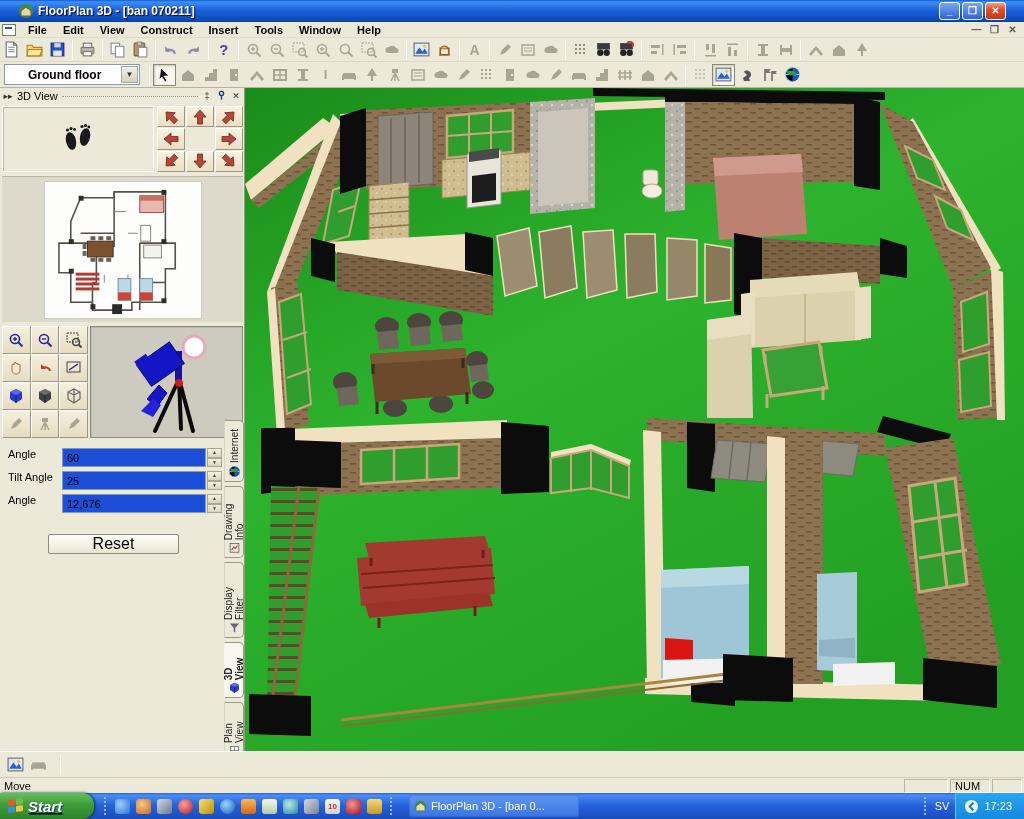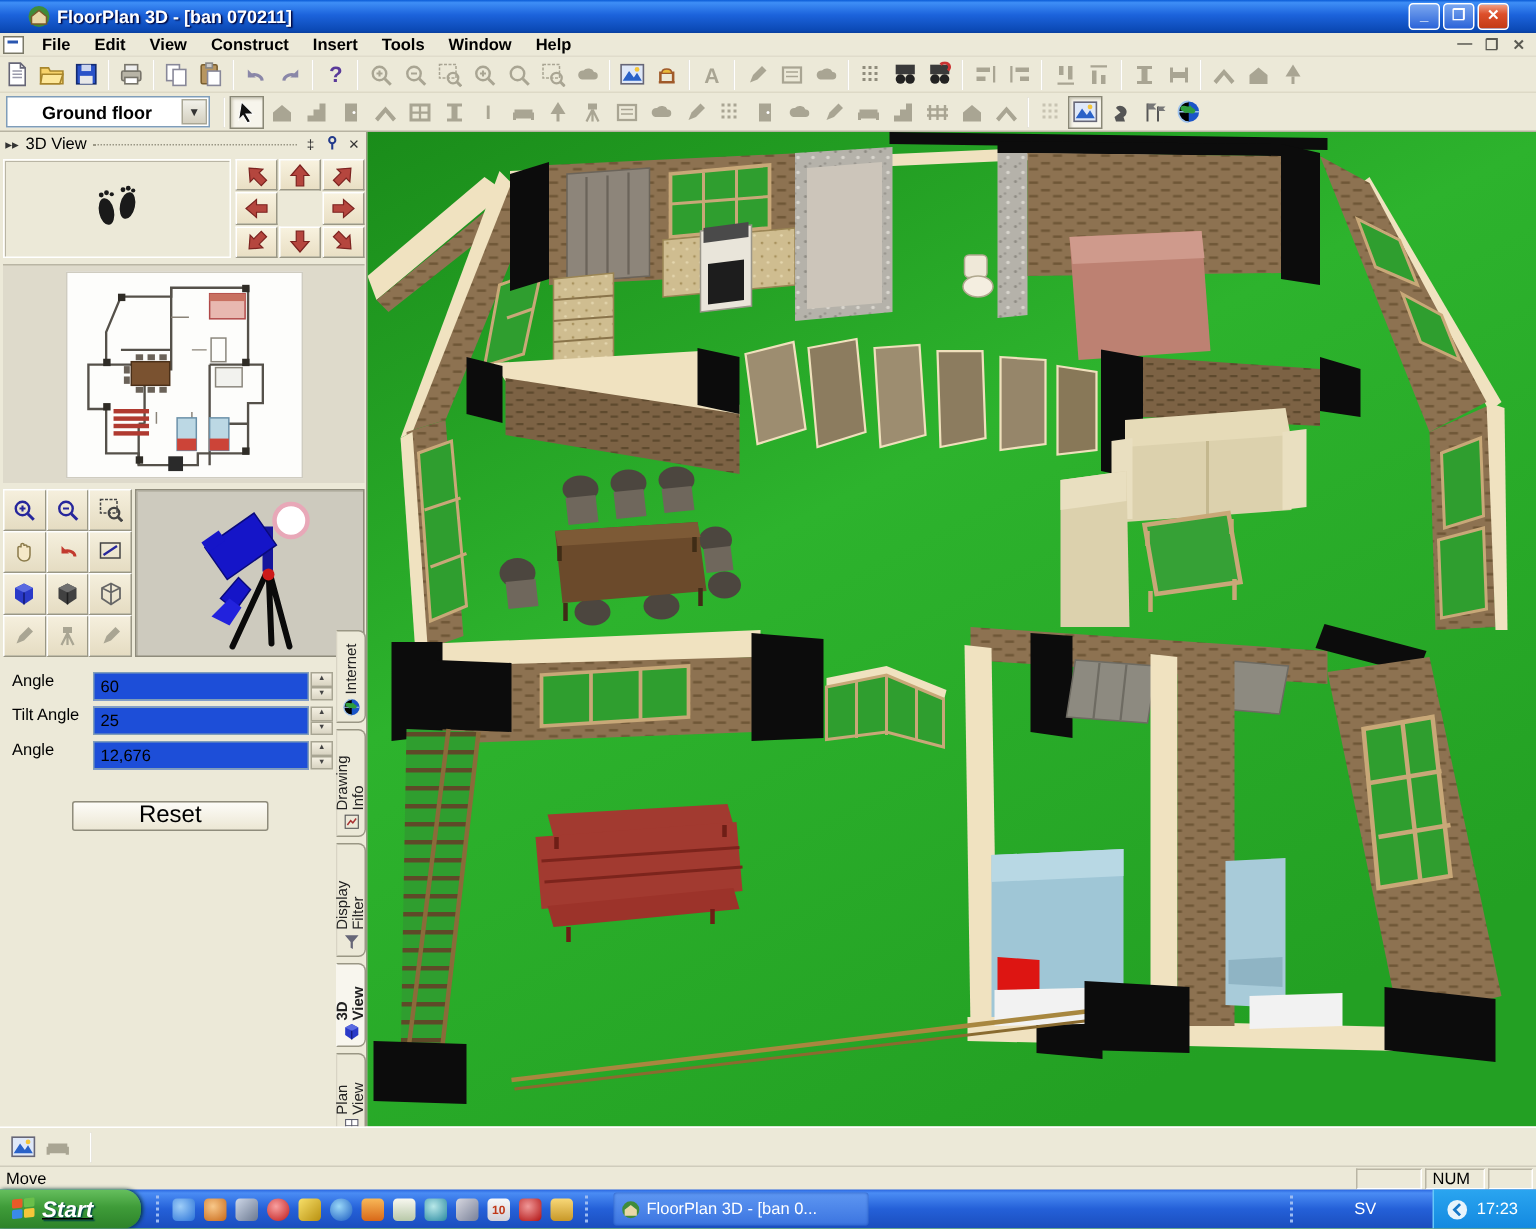--- a/index.html
+++ b/index.html
@@ -99,21 +99,21 @@
     display:flex; align-items:center; gap:5px; padding-left:8px; box-shadow:1px 0 3px #033;text-decoration:underline; }
   .startbtn .stext { color:#fff; font-weight:bold; font-style:italic; font-size:15px; text-shadow:1px 1px 1px #044; }
   .winflag { width:15px; height:14px; display:grid; grid-template-columns:7px 7px; grid-template-rows:6px 6px; gap:1px; transform:skewY(-6deg); }
   .winflag i { border-radius:1px; }
   .qlaunch { display:flex; align-items:center; gap:6px; padding:0 8px; }
   .qdots { width:3px; height:18px; border-left:2px dotted #9dbcf2; margin:0 2px; }
   .qicon { width:15px; height:15px; border-radius:3px; }
   .taskbtn { width:170px; height:22px; margin-left:6px; border-radius:2px;
     background:linear-gradient(180deg,#5e97f2,#3b74e0); box-shadow:inset 0 0 2px #1c50b8;
     display:flex; align-items:center; gap:4px; padding:0 5px; color:#fff; font-size:11px; white-space:nowrap; overflow:hidden; }
-  .tray { margin-left:auto; display:flex; align-items:center; height:16px;gap:32px; }
+  .tray { margin-left:auto; display:flex; align-items:center; height:16px; }
   .tray .lang { color:#fff; font-size:11px; margin:0 6px; }
   .clockpane { height:26px; background:linear-gradient(180deg,#2aa5f0,#1389e0); border-left:1px solid #66c8f8;
     display:flex; align-items:center; gap:5px; padding:0 12px 0 8px; }
   .clock { color:#fff; font-size:11px; }
 
   .gray-ic { color:#a9a593; fill:#a9a593; }
 </style>
 </head>
 <body>
 

